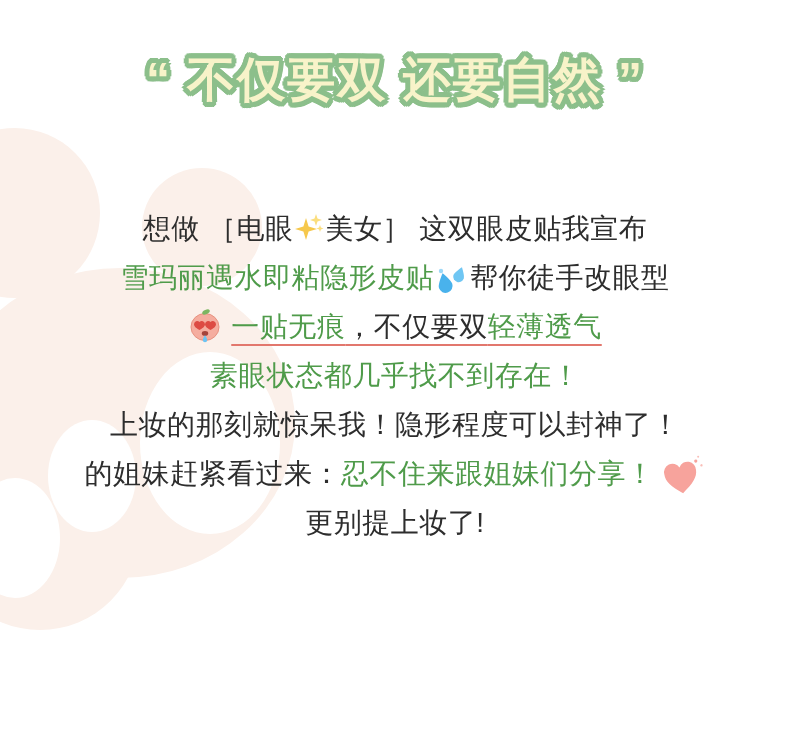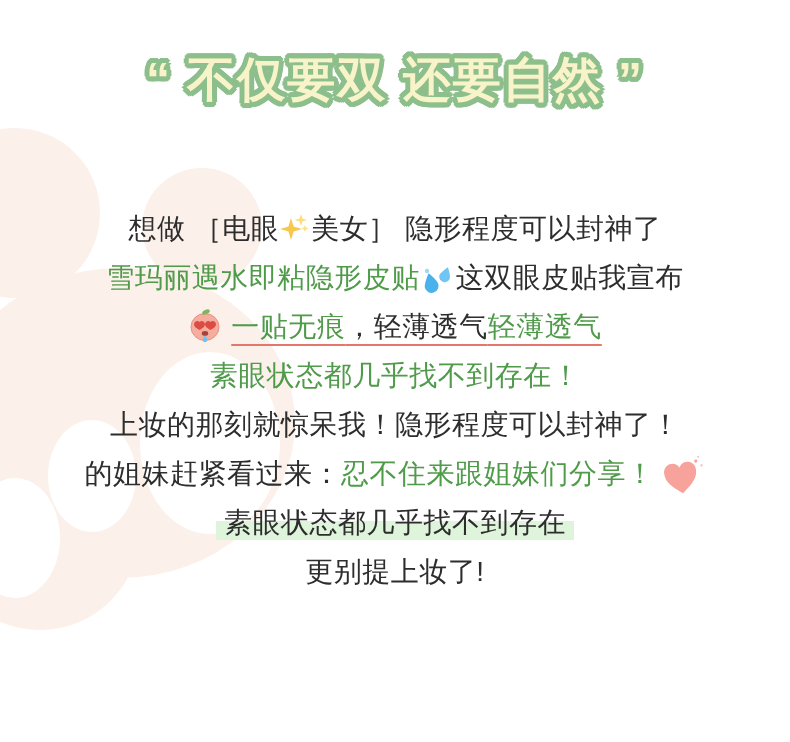--- a/index.html
+++ b/index.html
@@ -77,40 +77,39 @@
     <div class="cutout cut-c"></div>
   </div>
 
   <div class="content">
     <h1 class="title">“ 不仅要双 还要自然 ”</h1>
     <div class="lines">
         <div class="line"><span class="seg c-dark">想做 ［电眼</span><span class="icon sparkles-icon"><svg width="30" height="30" viewBox="0 0 30 30">
               <polygon points="11,6 13.6,14.4 22,17 13.6,19.6 11,28 8.4,19.6 0,17 8.4,14.4" fill="#f6c84c"></polygon>
               <polygon points="21,2 22.5,6.5 27,8 22.5,9.5 21,14 19.5,9.5 15,8 19.5,6.5" fill="#fbde7e"></polygon>
               <polygon points="25,13 25.9,15.6 28.5,16.5 25.9,17.4 25,20 24.1,17.4 21.5,16.5 24.1,15.6" fill="#fbde7e"></polygon>
-            </svg></span><span class="seg c-dark">美女］ 隐形程度可以封神了</span></div>
+            </svg></span><span class="seg c-dark">美女］ 这双眼皮贴我宣布</span></div>
         <div class="line"><span class="seg c-green">雪玛丽遇水即粘隐形皮贴</span><span class="icon water-drops-icon"><svg width="32" height="30" viewBox="0 0 32 30">
               <path d="M10 8 C10 8 2 17 2 21 a7 7 0 0 0 14 0 C16 17 10 8 10 8 Z" fill="#49b2ec" transform="rotate(-18 9 19)"></path>
               <path d="M24 2 C24 2 18 9 18 12 a5.4 5.4 0 0 0 10.8 0 C28.8 9 24 2 24 2 Z" fill="#6fc6f3" transform="rotate(16 24 9)"></path>
               <circle cx="5" cy="6" r="2.2" fill="#9ed9f7"></circle>
-            </svg></span><span class="seg c-dark">这双眼皮贴我宣布</span></div>
+            </svg></span><span class="seg c-dark">帮你徒手改眼型</span></div>
         <div class="line"><span class="icon heart-eyes-drool-face-icon"><svg width="34" height="36" viewBox="0 0 34 36">
               <ellipse cx="17" cy="20" rx="14" ry="13.5" fill="#f5ad9f" stroke="#e7917f" stroke-width="1"></ellipse>
               <ellipse cx="18" cy="5" rx="4" ry="2.2" fill="#7cb661" transform="rotate(-24 18 5)"></ellipse>
               <path d="M10 14 a3.2 3.2 0 0 1 5.5 2.2 c0 2.6-3.4 4.6-5.5 5.8 c-2.1-1.2-5.5-3.2-5.5-5.8 A3.2 3.2 0 0 1 10 14 Z" fill="#dd4b43" transform="translate(1.5 1)"></path>
               <path d="M24 14 a3.2 3.2 0 0 1 5.5 2.2 c0 2.6-3.4 4.6-5.5 5.8 c-2.1-1.2-5.5-3.2-5.5-5.8 A3.2 3.2 0 0 1 24 14 Z" fill="#dd4b43" transform="translate(-1.5 1)"></path>
               <ellipse cx="17" cy="26.5" rx="3.2" ry="2.4" fill="#a5433a"></ellipse>
               <path d="M17 28 C17 28 14.8 31.5 14.8 33 a2.2 2.2 0 0 0 4.4 0 C19.2 31.5 17 28 17 28 Z" fill="#6cc4f2"></path>
-            </svg></span><span class="seg c-green u">一贴无痕</span><span class="seg c-dark u">，轻薄透气</span><span class="seg c-green u">轻薄透气</span></div>
+            </svg></span><span class="seg c-green u">一贴无痕</span><span class="seg c-dark u">，不仅要双</span><span class="seg c-green u">轻薄透气</span></div>
         <div class="line"><span class="seg c-green">素眼状态都几乎找不到存在！</span></div>
         <div class="line"><span class="seg c-dark">上妆的那刻就惊呆我！隐形程度可以封神了！</span></div>
         <div class="line"><span class="seg c-dark">的姐妹赶紧看过来：</span><span class="seg c-green">忍不住来跟姐妹们分享！</span><span class="icon pink-heart-icon"><svg width="46" height="42" viewBox="0 0 46 42">
               <path d="M21 36 C10 28 5 22 5 15 A8.5 8.5 0 0 1 21 10 A8.5 8.5 0 0 1 37 15 C37 22 32 28 21 36 Z" fill="#f7a39c"></path>
               <circle cx="38" cy="6" r="1.6" fill="#f7a39c"></circle>
               <circle cx="43" cy="11" r="1.2" fill="#f9beb8"></circle>
               <circle cx="41" cy="2" r="1" fill="#f9beb8"></circle>
             </svg></span></div>
-        <div class="line"><span class="seg c-dark hl">素眼状态都几乎找不到存在</span></div>
         <div class="line"><span class="seg c-dark">更别提上妆了!</span></div>
       </div>
   </div>
 
 </div>
 
 </body></html>

